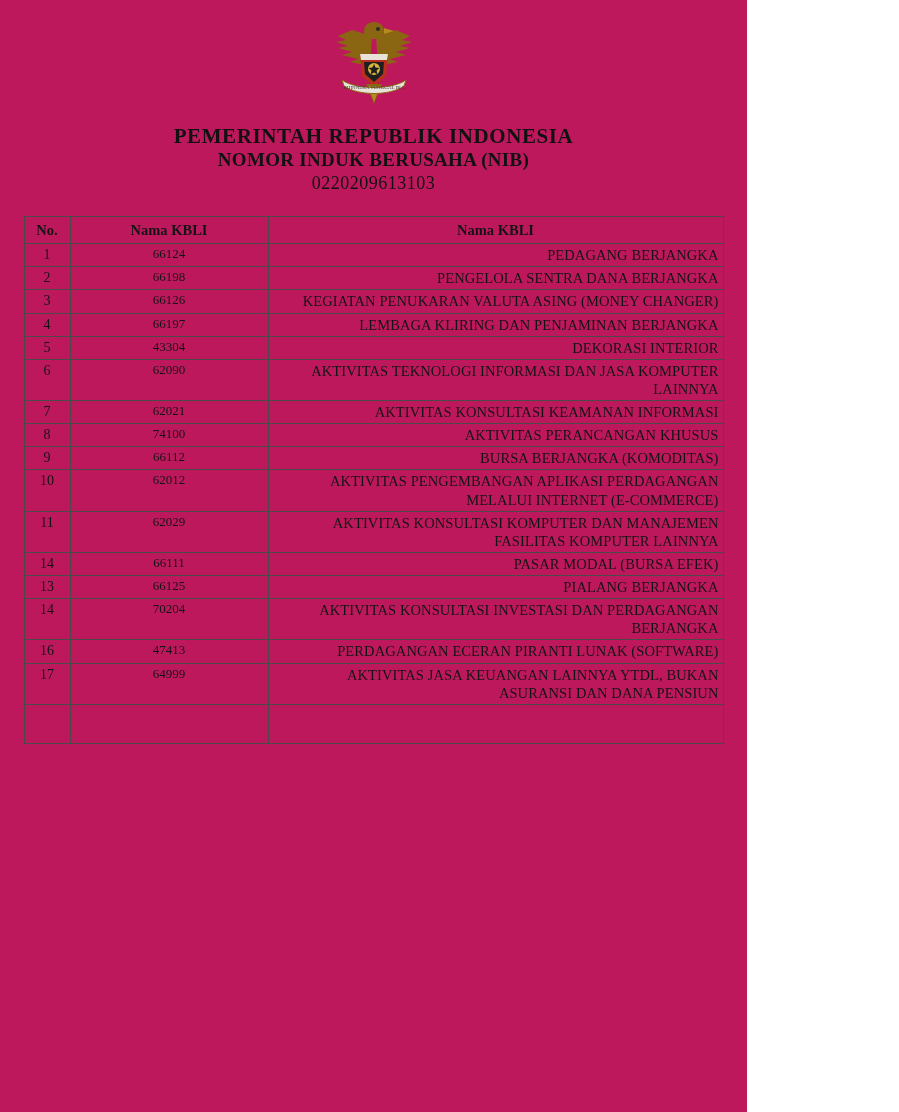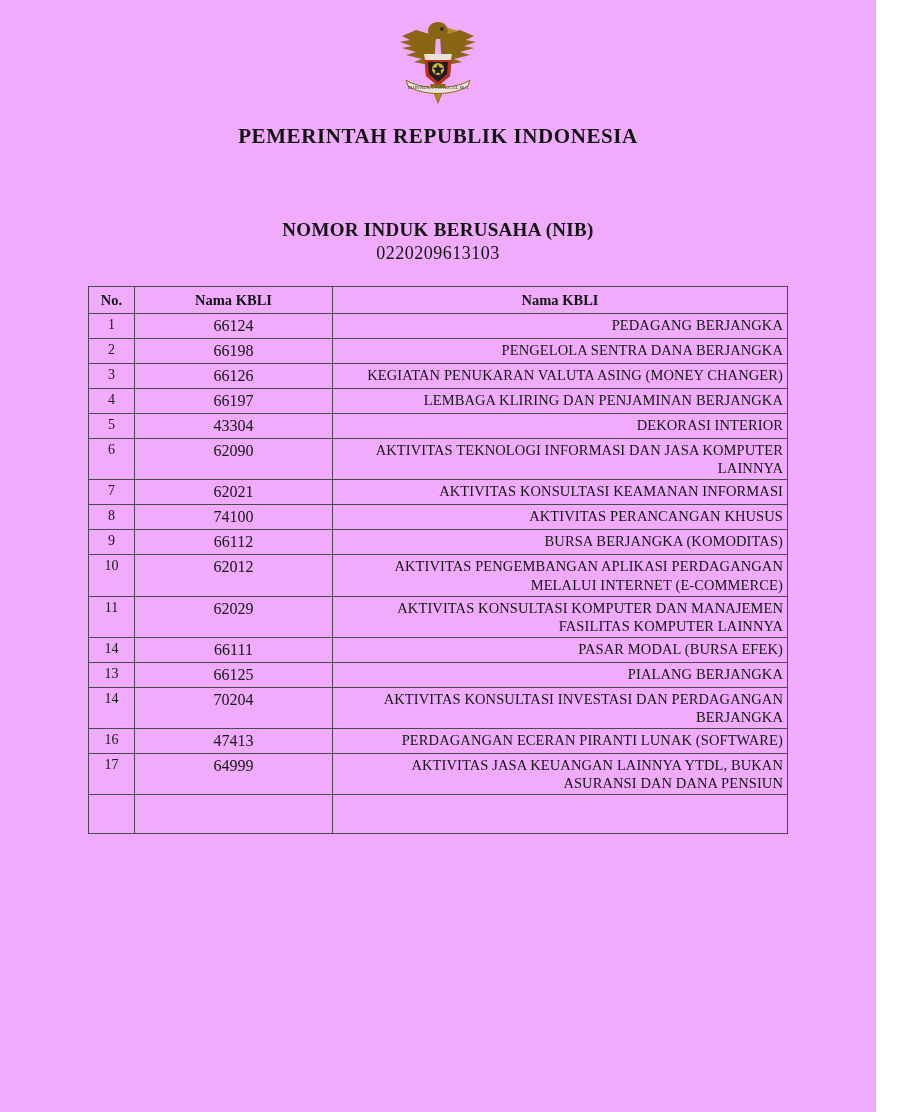--- a/index.html
+++ b/index.html
@@ -7,25 +7,25 @@
     padding: 0;
     background: #ffffff;
   }
   body {
     width: 899px;
     min-height: 1112px;
     font-family: "Liberation Serif", serif;
     color: #111111;
   }
   .page {
-    width: 876px;
+    width: 747px;
     min-height: 1112px;
     box-sizing: border-box;
     padding: 10px 0 0 0;
-    background: #f0abfc;
+    background: #be185d;
     position: relative;
   }
   .emblem-wrap {
     display: flex;
     justify-content: center;
     align-items: flex-start;
     height: 96px;
     padding-top: 4px;
   }
   .emblem {
@@ -38,21 +38,20 @@
     text-align: center;
     font-family: "Liberation Serif", serif;
     font-weight: bold;
     font-size: 21px;
     letter-spacing: 0.6px;
     margin-top: 14px;
     color: #111;
   }
   .nib-block {
     text-align: center;
-    margin-top: 70px;
   }
   .nib-title {
     font-weight: bold;
     font-size: 19px;
     letter-spacing: 0.3px;
     color: #111;
   }
   .nib-number {
     font-weight: normal;
     font-size: 18px;
@@ -84,21 +83,21 @@
   }
   col.c-no { width: 46px; }
   col.c-kode { width: 198px; }
   col.c-nama { width: auto; }
   td.no {
     text-align: center;
     font-size: 14px;
   }
   td.kode {
     text-align: center;
-    font-size: 16px;
+    font-size: 13px;
   }
   td.nama {
     text-align: right;
     letter-spacing: 0.1px;
   }
   tr.spacer td {
     height: 34px;
   }
 </style>
 </head>

